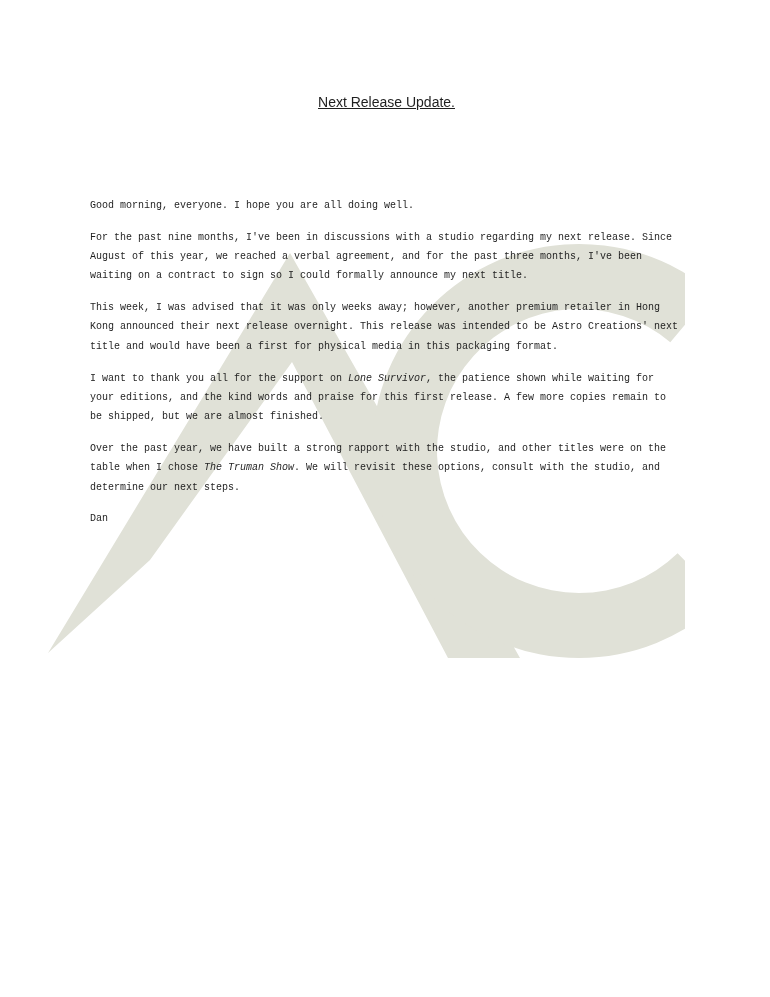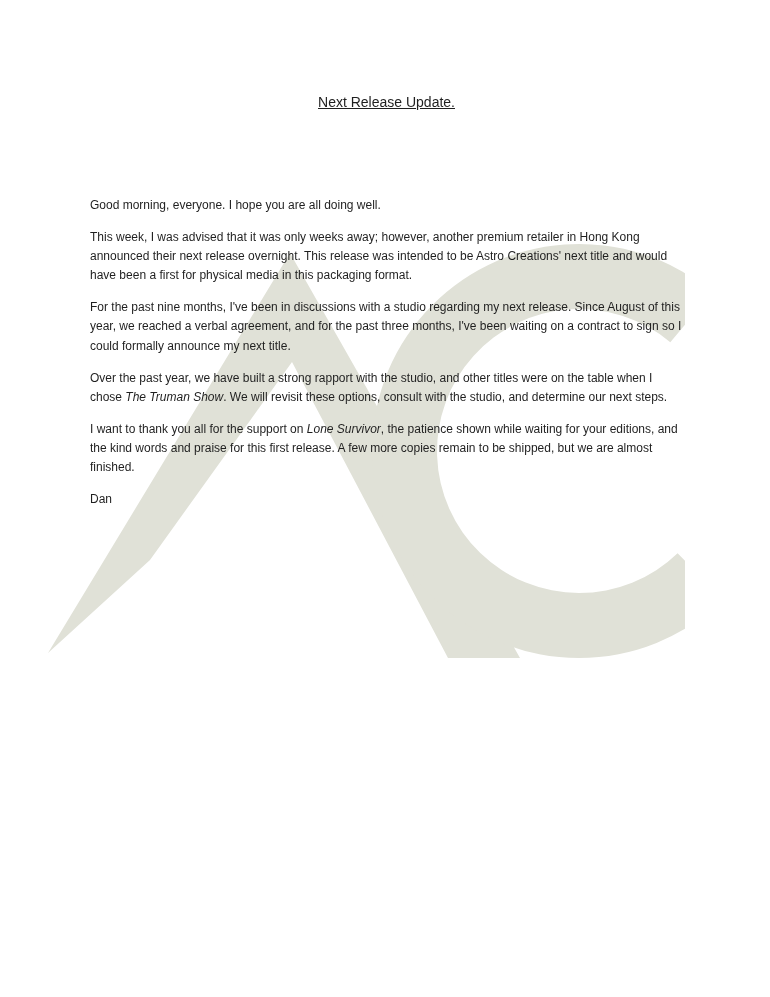--- a/index.html
+++ b/index.html
@@ -32,23 +32,24 @@
   }
   .doc-title {
     font-size: 14px;
     font-weight: normal;
     text-decoration: underline;
     text-align: center;
     line-height: 19px;
     margin: 0 0 84px 0;
   }
   .paragraphs p {
-    font-size: 12px;
+    font-size: 10px;
     line-height: 19.3px;
     margin: 0 0 12.5px 0;
+    font-family: Liberation Mono, monospace;
   }
   .paragraphs p:last-child {
     margin-bottom: 16px;
   }
   .paragraphs .italic {
     font-style: italic;
   }
 </style>
 </head>
 <body>
@@ -57,21 +58,21 @@
 
   <svg class="watermark" viewBox="0 0 770 997" xmlns="http://www.w3.org/2000/svg" aria-hidden="true">
     <path d="M 290,253 L 520,658 L 448,658 L 292,362 L 150,560 L 48,653 Z" fill="#e0e1d7"></path>
     <path d="M 712.1,292.4 A 207,207 0 1 0 722.8,599.9 L 677.6,553.2 A 142,142 0 1 1 670.3,342.2 Z" fill="#e0e1d7"></path>
   </svg>
 
   <div class="content">
     <h1 class="doc-title">Next Release Update.</h1>
     <div class="paragraphs" id="paragraphs">
         <p><span>Good morning, everyone. I hope you are all doing well.</span></p>
+        <p><span>For the past nine months, I've been in discussions with a studio regarding my next release. Since August of this year, we reached a verbal agreement, and for the past three months, I've been waiting on a contract to sign so I could formally announce my next title.</span></p>
         <p><span>This week, I was advised that it was only weeks away; however, another premium retailer in Hong Kong announced their next release overnight. This release was intended to be Astro Creations' next title and would have been a first for physical media in this packaging format.</span></p>
-        <p><span>For the past nine months, I've been in discussions with a studio regarding my next release. Since August of this year, we reached a verbal agreement, and for the past three months, I've been waiting on a contract to sign so I could formally announce my next title.</span></p>
+        <p><span>I want to thank you all for the support on </span><span class="italic">Lone Survivor</span><span>, the patience shown while waiting for your editions, and the kind words and praise for this first release. A few more copies remain to be shipped, but we are almost finished.</span></p>
         <p><span>Over the past year, we have built a strong rapport with the studio, and other titles were on the table when I chose </span><span class="italic">The Truman Show</span><span>. We will revisit these options, consult with the studio, and determine our next steps.</span></p>
-        <p><span>I want to thank you all for the support on </span><span class="italic">Lone Survivor</span><span>, the patience shown while waiting for your editions, and the kind words and praise for this first release. A few more copies remain to be shipped, but we are almost finished.</span></p>
         <p><span>Dan</span></p>
       </div>
   </div>
 
 </div>
 
 </body></html>

